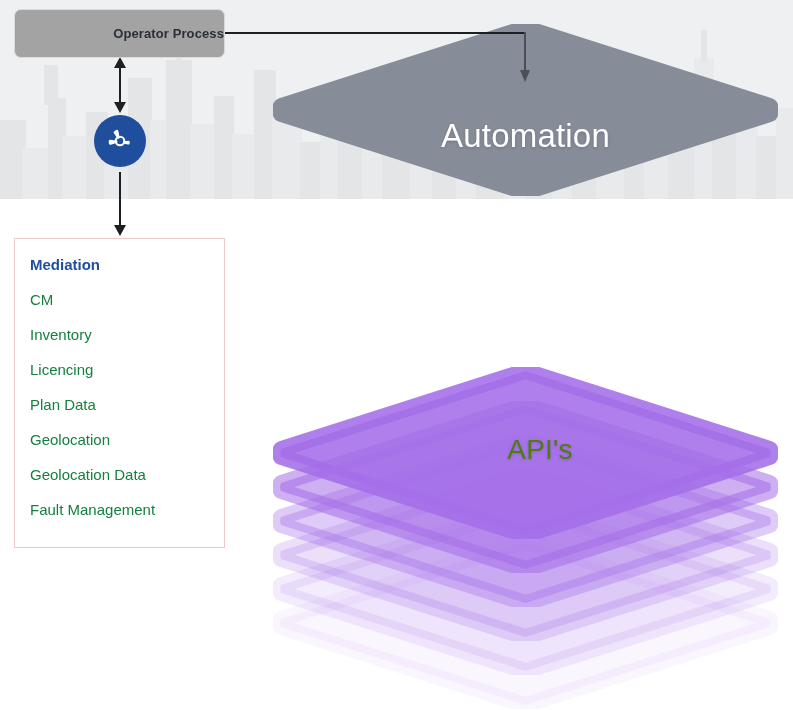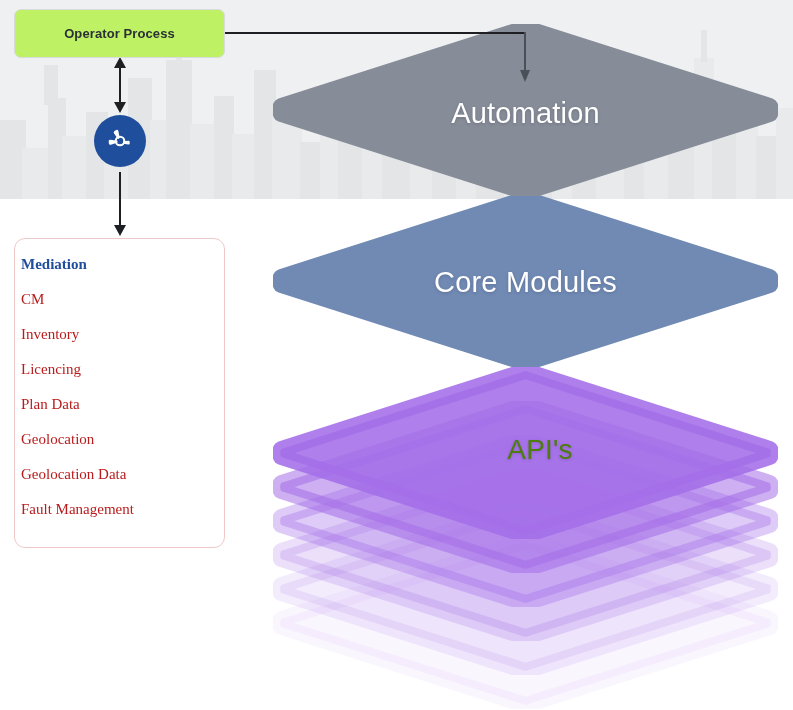--- a/index.html
+++ b/index.html
@@ -45,51 +45,50 @@
   
   .op-box {
     position: absolute;
     left: 14px;
     top: 9px;
     width: 211px;
     height: 49px;
     box-sizing: border-box;
     border: 1px solid #d9dadc;
     border-radius: 7px;
-    background: #bef264;
+    background: #a3a3a3;
     display: flex;
     align-items: center;
-    justify-content: center;
+    justify-content: flex-end;
     z-index: 40;
   }
   .op-box-label {
     font-size: 13px;
     font-weight: bold;
     color: #2b2f36;
     letter-spacing: .1px;
   }
 
   
   .med-box {
     position: absolute;
     left: 14px;
     top: 238px;
     width: 211px;
     height: 310px;
     box-sizing: border-box;
     border: 1px solid #efc9c9;
-    border-radius: 11px;
+    border-radius: 0;
     background: #ffffff;
-    padding: 18px 0 0 6px;
+    padding: 18px 0 0 15px;
     z-index: 40;
-    font-family: Liberation Serif, serif;
   }
   .med-item {
     font-size: 15px;
-    color: #b91c1c;
+    color: #15803d;
     line-height: 1;
     margin-bottom: 20px;
   }
   .med-item.head {
     color: #1f4e9c;
     font-weight: bold;
   }
 
   
   .conn {
@@ -148,24 +147,25 @@
     width: 505px;
     height: 172px;
   }
   .layer svg { display: block; }
   .layer-label {
     position: absolute;
     left: 0;
     width: 505px;
     text-align: center;
     color: #ffffff;
-    font-size: 29px;
+    font-size: 33px;
     letter-spacing: .2px;
     text-shadow: 0 1px 3px rgba(60,60,80,.30);
     pointer-events: none;
+    margin-top: 20px;
   }
   #layer-automation { top: 24px; z-index: 20; }
   #layer-automation .layer-label { top: 73px; }
   #layer-core { top: 195px; z-index: 18; }
   #layer-core .layer-label { top: 71px; }
 
   .api-sheet {
     position: absolute;
     left: 273px;
     width: 505px;
@@ -232,26 +232,20 @@
     <div class="bldg lite" style="left:776px;top:108px; width:17px; height:91px;"></div>
   </div>
 
   <div class="layer" id="layer-automation">
     <svg width="505" height="172" viewBox="0 0 505 172" aria-hidden="true">
       <path d="M252.5 4 L497 82 a10 10 0 0 1 0 8 L252.5 168 L8 90 a10 10 0 0 1 0 -8 Z" fill="#868c98" stroke="#868c98" stroke-width="16" stroke-linejoin="round"></path>
     </svg>
     <div class="layer-label">Automation</div>
   </div>
 
-  <div class="layer" id="layer-core">
-    <svg width="505" height="172" viewBox="0 0 505 172" aria-hidden="true">
-      <path d="M252.5 4 L497 82 a10 10 0 0 1 0 8 L252.5 168 L8 90 a10 10 0 0 1 0 -8 Z" fill="#708ab4" stroke="#708ab4" stroke-width="16" stroke-linejoin="round"></path>
-    </svg>
-    <div class="layer-label">Core Modules</div>
-  </div>
 
   <div class="api-sheet" style="top:537px; z-index:10;">
     <svg width="505" height="172" viewBox="0 0 505 172" aria-hidden="true">
       <path d="M252.5 4 L497 82 a10 10 0 0 1 0 8 L252.5 168 L8 90 a10 10 0 0 1 0 -8 Z" fill="#a46ee8" fill-opacity="0.06" stroke="#a46ee8" stroke-opacity="0.06" stroke-width="16" stroke-linejoin="round"></path>
     </svg>
   </div>
   <div class="api-sheet" style="top:503px; z-index:11;">
     <svg width="505" height="172" viewBox="0 0 505 172" aria-hidden="true">
       <path d="M252.5 4 L497 82 a10 10 0 0 1 0 8 L252.5 168 L8 90 a10 10 0 0 1 0 -8 Z" fill="#a46ee8" fill-opacity="0.13" stroke="#a46ee8" stroke-opacity="0.13" stroke-width="16" stroke-linejoin="round"></path>
     </svg>

